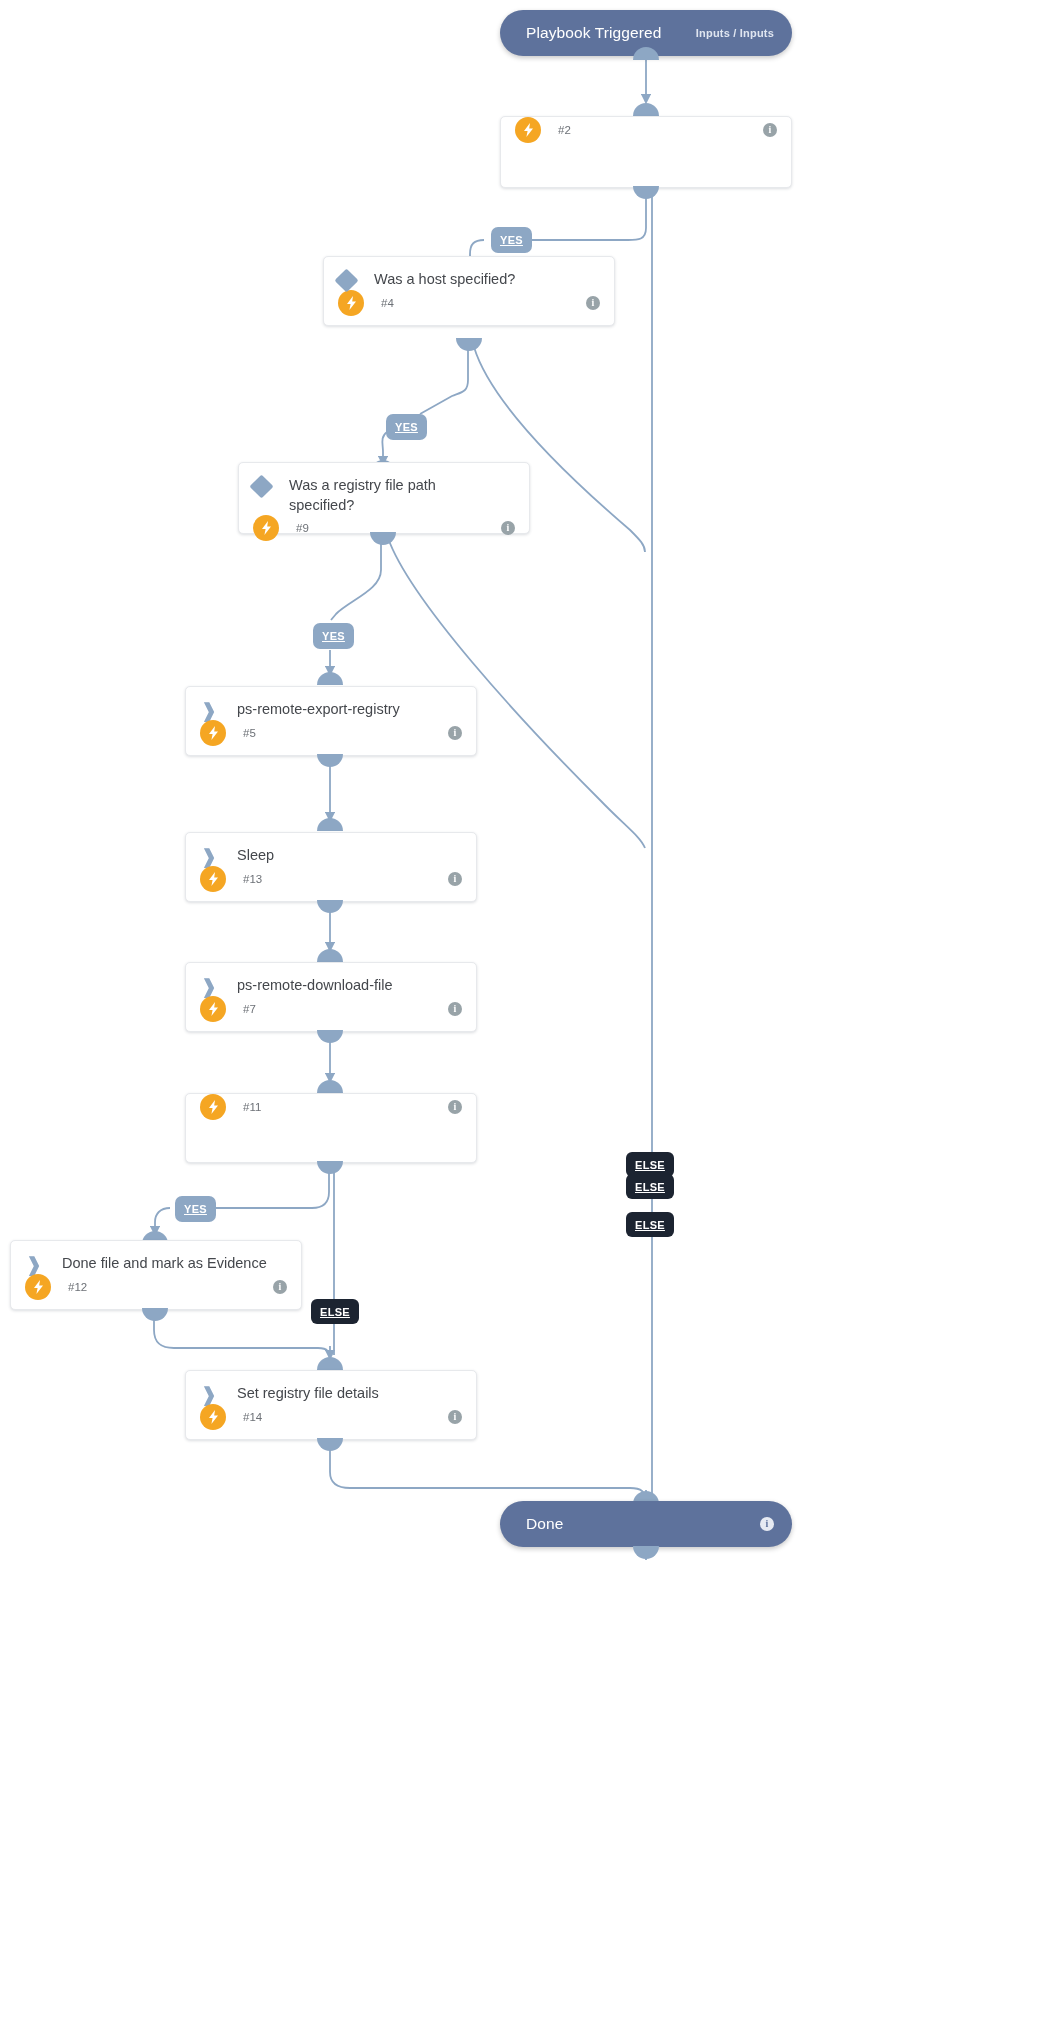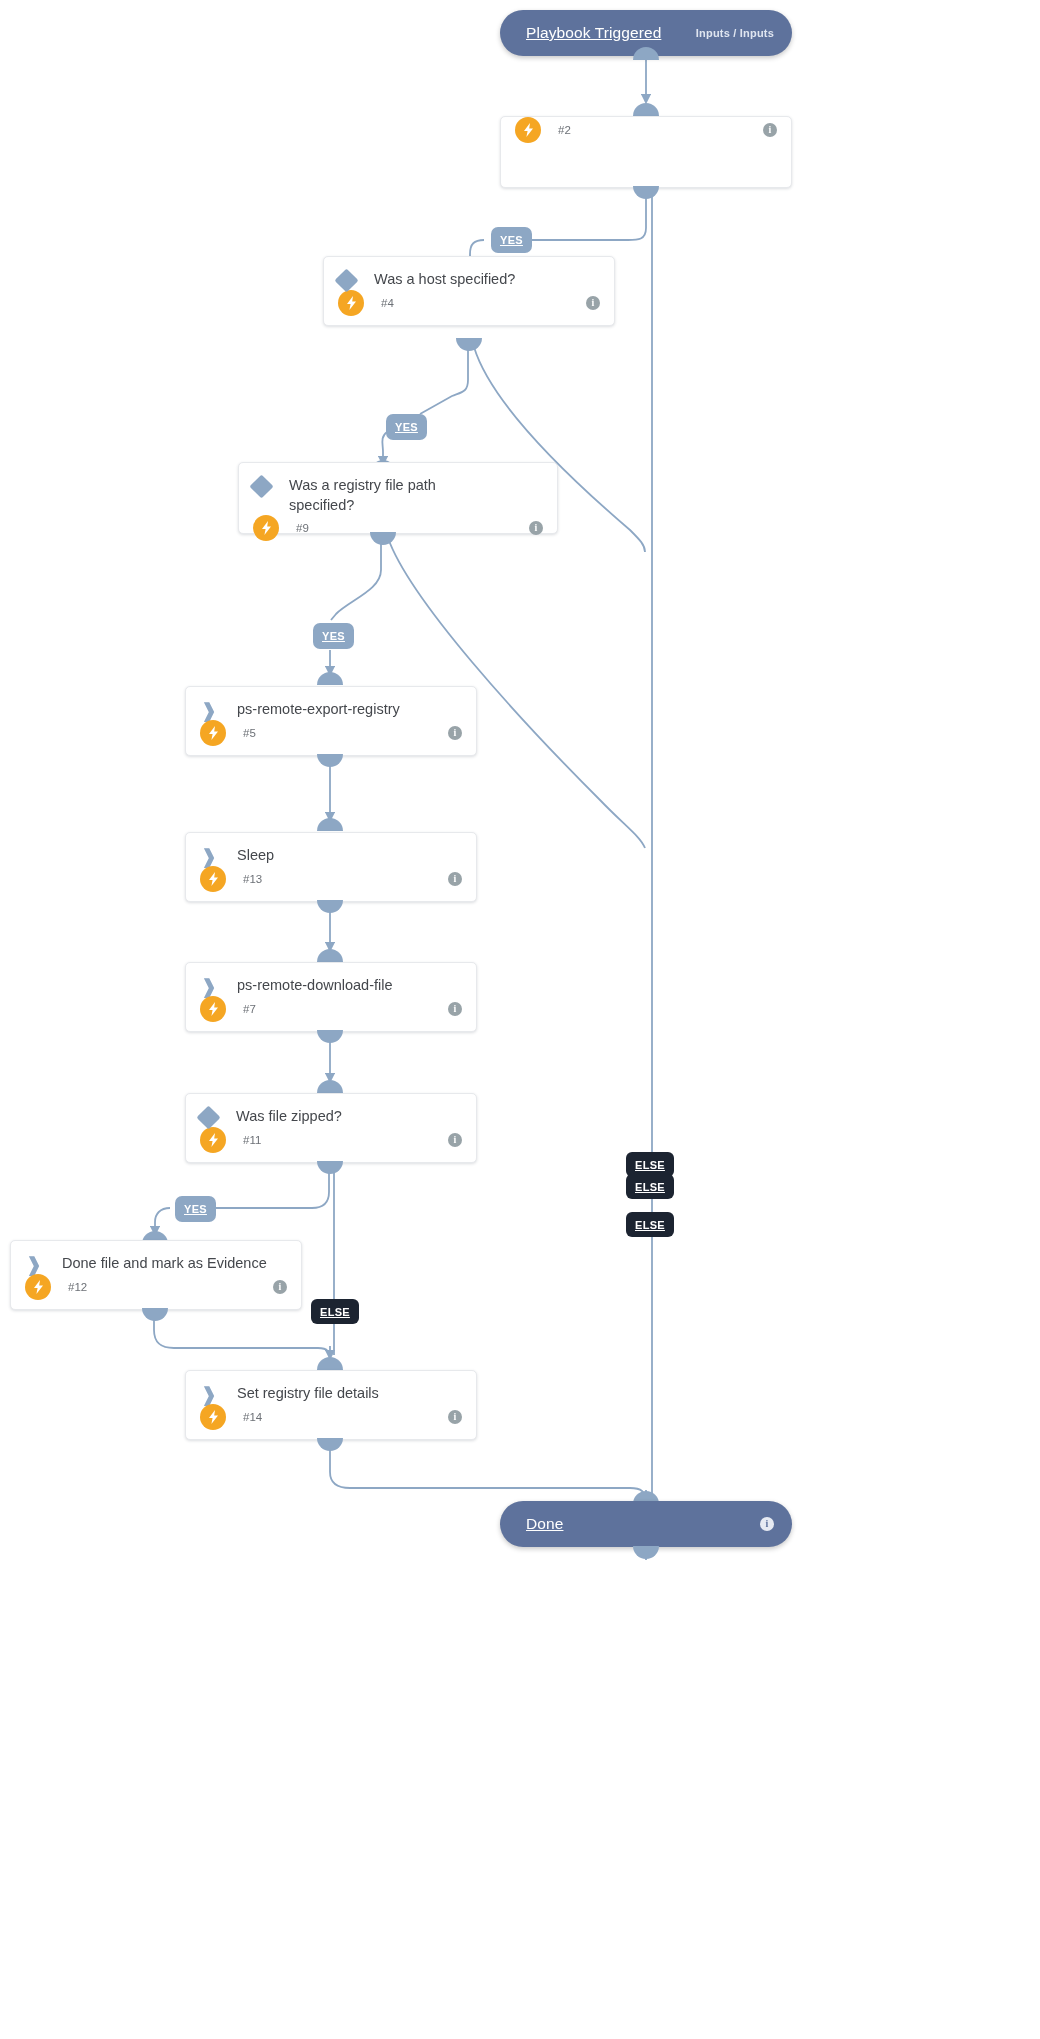--- a/index.html
+++ b/index.html
@@ -14,21 +14,21 @@
 
   svg#wires { position:absolute; left:0; top:0; width:1040px; height:2039px; pointer-events:none; }
 
   
   .pill {
     position:absolute; display:flex; align-items:center;
     background:#5e729c; border-radius:26px; color:#fff;
     box-shadow:0 2px 5px rgba(0,0,0,.22);
     padding:0 18px 0 26px; height:46px;
   }
-  .pill .pill-title { font-size:15.5px; letter-spacing:.1px; flex:0 0 auto;text-decoration:underline; }
+  .pill .pill-title { font-size:15.5px; letter-spacing:.1px; flex:0 0 auto; }
   .pill .pill-right { margin-left:auto; font-size:11px; font-weight:bold; color:#dfe5f0; letter-spacing:.2px; }
 
   
   .card {
     position:absolute; background:#fff; border:1px solid #e7e9ec;
     border-radius:5px; box-shadow:0 1px 3px rgba(40,50,70,.16);
     display:flex; flex-direction:column; justify-content:space-between;
   }
   .card-top { display:flex; align-items:flex-start; padding:13px 14px 0 14px; }
   .card-bottom { display:flex; align-items:center; padding:0 14px 12px 14px; }
@@ -166,21 +166,21 @@
       </span>
       <span class="node-num">#4</span>
       <span class="info-icon">i</span>
     </div>
   </div>
   <div class="dome down" style="left:456px; top:338px;"></div>
 
   <div class="badge yes" style="left:386px; top:414px;">YES</div>
 
   <div class="dome" style="left:370px; top:460px;"></div>
-  <div class="card" style="left:238px; top:462px; width:320px; height:72px;">
+  <div class="card" style="left:238px; top:462px; width:292px; height:72px;">
     <div class="card-top">
       <span class="glyph-diamond"></span>
       <span class="card-title" style="max-width:190px;">Was a registry file path specified?</span>
     </div>
     <div class="card-bottom" style="padding-bottom:10px;">
       <span class="bolt">
         <svg width="11" height="14" viewBox="0 0 11 14">
             <path d="M7 0 L1 8 H4.6 L3.4 14 L10 5.5 H6.2 Z" fill="#fff"></path>
           </svg>
       </span>
@@ -241,24 +241,20 @@
           </svg>
       </span>
       <span class="node-num">#7</span>
       <span class="info-icon">i</span>
     </div>
   </div>
   <div class="dome down" style="left:317px; top:1030px;"></div>
 
   <div class="dome" style="left:317px; top:1080px;"></div>
   <div class="card" style="left:185px; top:1093px; width:292px; height:70px;">
-    <div class="card-top">
-      <span class="glyph-diamond"></span>
-      <span class="card-title">Was file zipped?</span>
-    </div>
     <div class="card-bottom">
       <span class="bolt">
         <svg width="11" height="14" viewBox="0 0 11 14">
             <path d="M7 0 L1 8 H4.6 L3.4 14 L10 5.5 H6.2 Z" fill="#fff"></path>
           </svg>
       </span>
       <span class="node-num">#11</span>
       <span class="info-icon">i</span>
     </div>
   </div>

